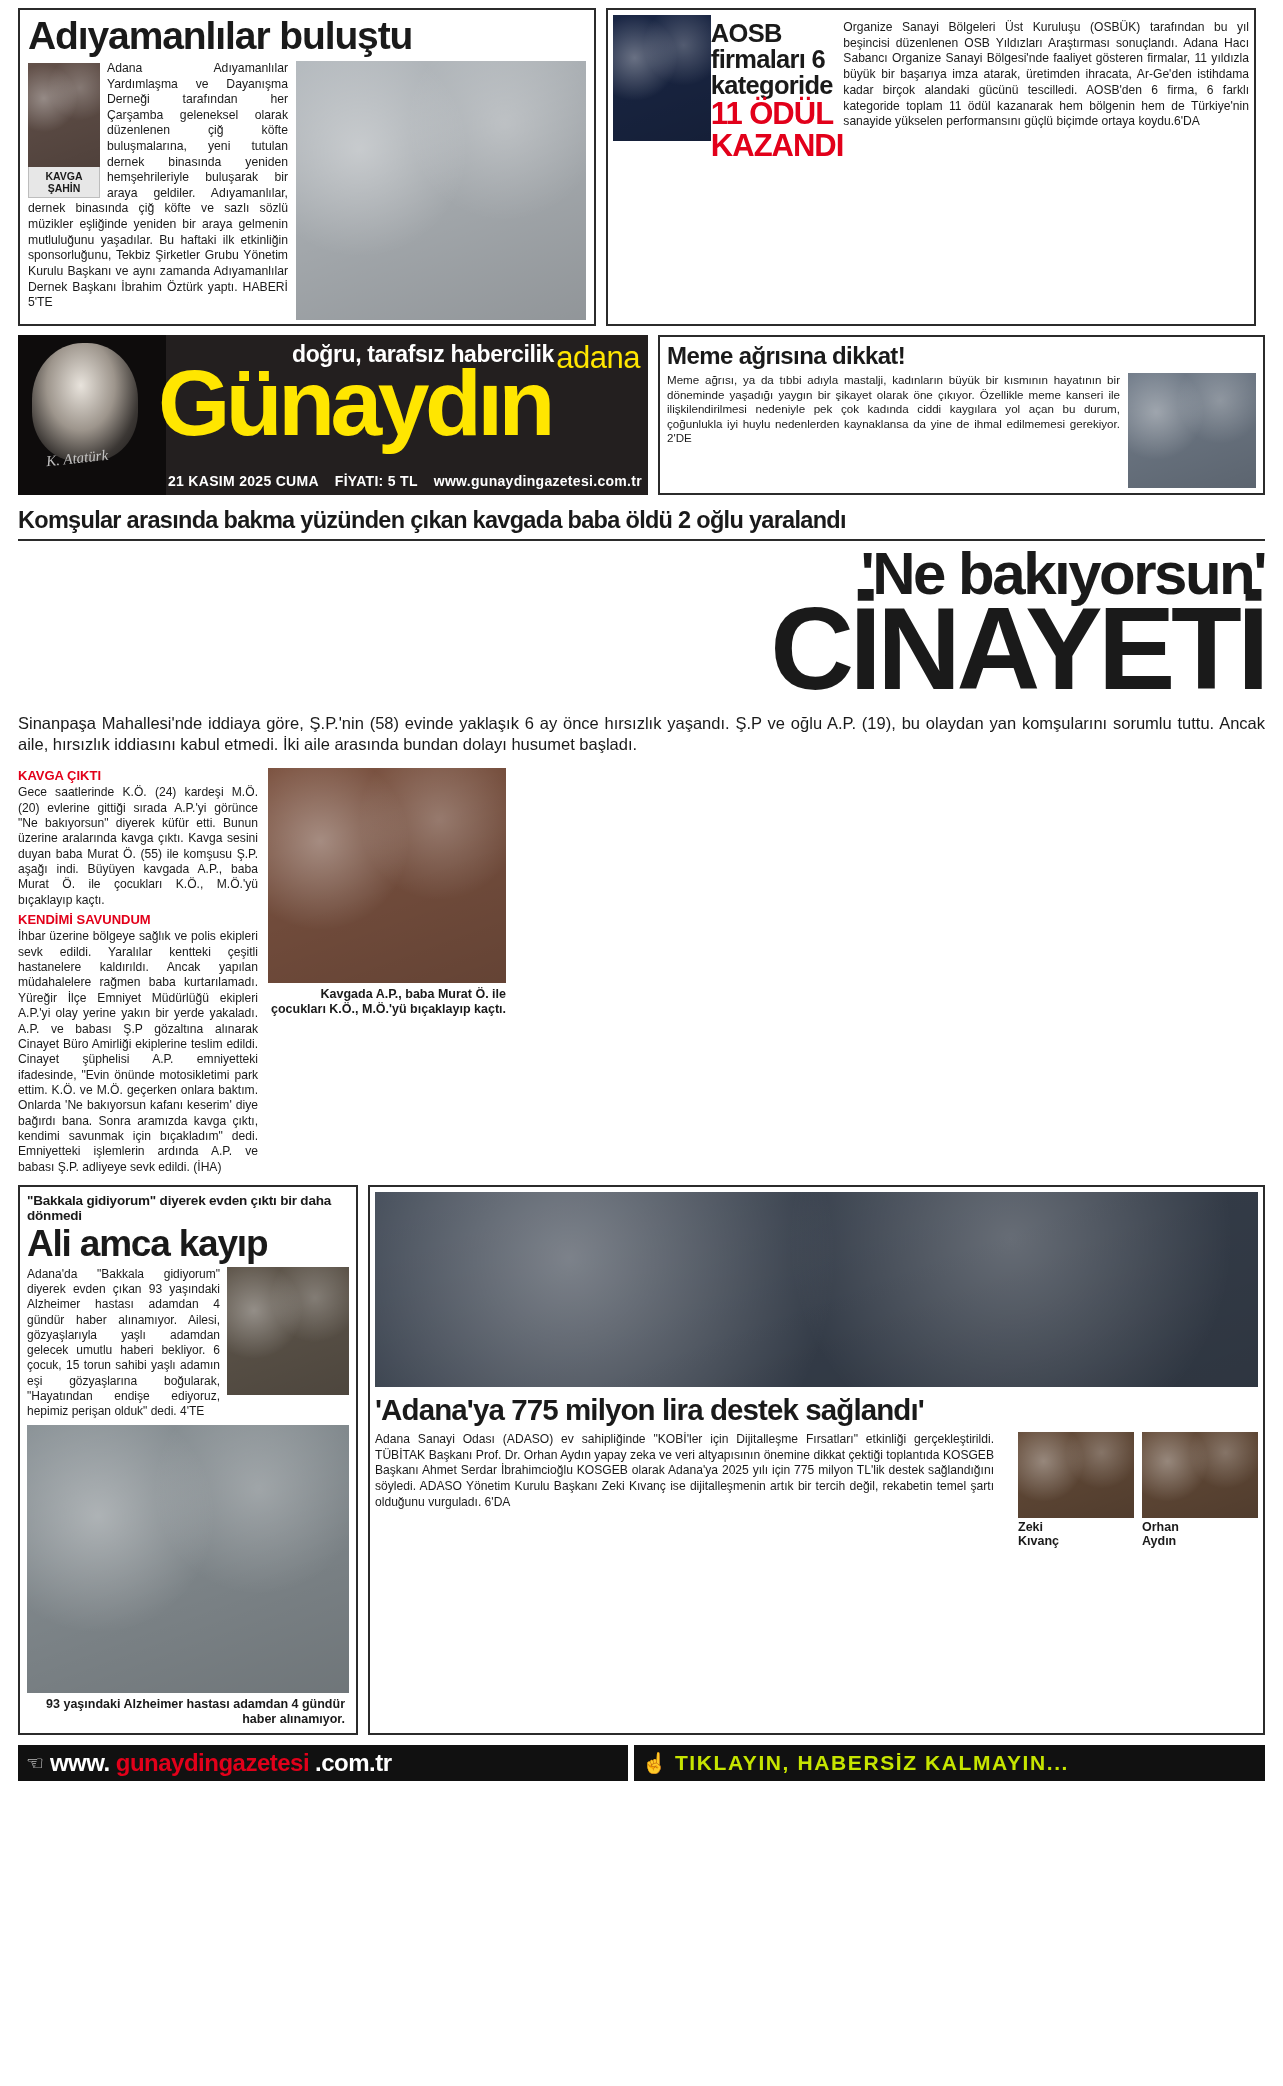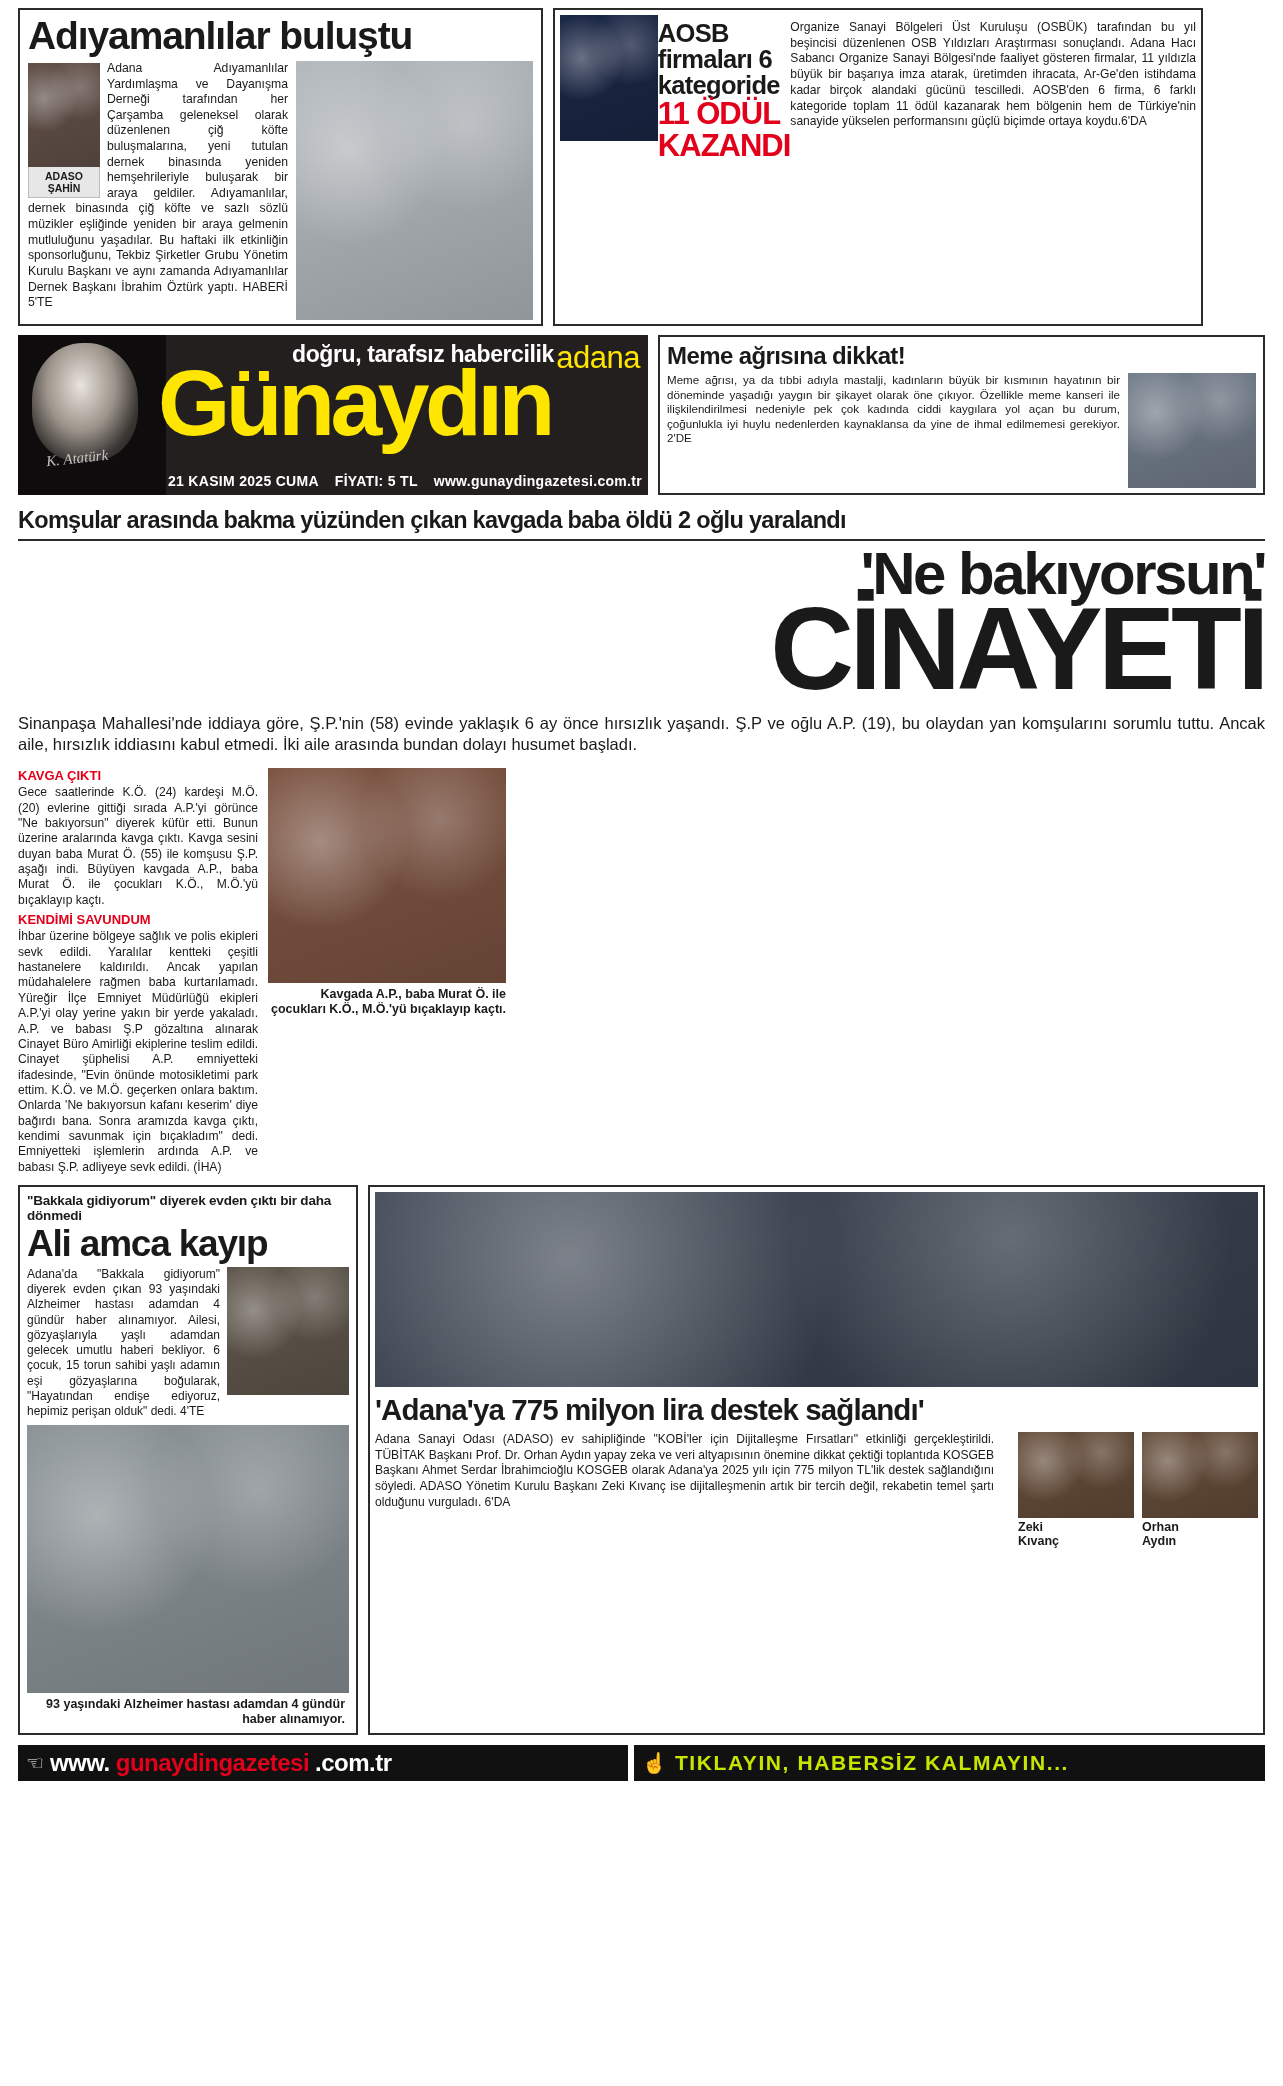--- a/index.html
+++ b/index.html
@@ -19,21 +19,21 @@
       radial-gradient(circle at 72% 24%, rgba(255,255,255,.25), transparent 34%),
       linear-gradient(160deg, rgba(0,0,0,.10), rgba(0,0,0,.28));
   }
   .cap {
     font-size:11.5px; font-weight:bold; line-height:1.25;
     padding:3px 4px;
   }
 
   
   .topstrip{ display:flex; gap:10px; height:318px; }
-  .tl { width:525px; border:2px solid #2b2b2b; padding:6px 8px 4px; display:flex; flex-direction:column;}
+  .tl { width:578px; border:2px solid #2b2b2b; padding:6px 8px 4px; display:flex; flex-direction:column;}
   .tl h1{
     font-size:39px; font-weight:bold; letter-spacing:-1.1px; line-height:1;
     margin-bottom:6px;
   }
   .tl-body{ display:flex; gap:8px; flex:1; }
   .tl-left{ width:260px; }
   .byline-box{ float:left; width:72px; margin:2px 7px 2px 0; }
   .byline-img{ width:72px; height:104px; background:#6e5a52; }
   .byline-name{
     background:#e7e7e7; border:1px solid #bdbdbd; border-top:none;
@@ -146,21 +146,21 @@
 
   <div class="topstrip">
 
     <div class="tl">
       <h1>Adıyamanlılar buluştu</h1>
       <div class="tl-body">
         <div class="tl-left">
           <div class="byline-box">
             <div class="byline-img photo"></div>
             <div class="byline-name">
-              <span>ADASO</span><br>
+              <span>KAVGA</span><br>
               <span>ŞAHİN</span>
             </div>
           </div>
           <div class="tl-text">Adana Adıyamanlılar Yardımlaşma ve Dayanışma Derneği tarafından her Çarşamba geleneksel olarak düzenlenen çiğ köfte buluşmalarına, yeni tutulan dernek binasında yeniden hemşehrileriyle buluşarak bir araya geldiler. Adıyamanlılar, dernek binasında çiğ köfte ve sazlı sözlü müzikler eşliğinde yeniden bir araya gelmenin mutluluğunu yaşadılar. Bu haftaki ilk etkinliğin sponsorluğunu, Tekbiz Şirketler Grubu Yönetim Kurulu Başkanı ve aynı zamanda Adıyamanlılar Dernek Başkanı İbrahim Öztürk yaptı. HABERİ 5'TE</div>
         </div>
         <div class="tl-photo photo"></div>
       </div>
     </div>
 
     <div class="tr">

